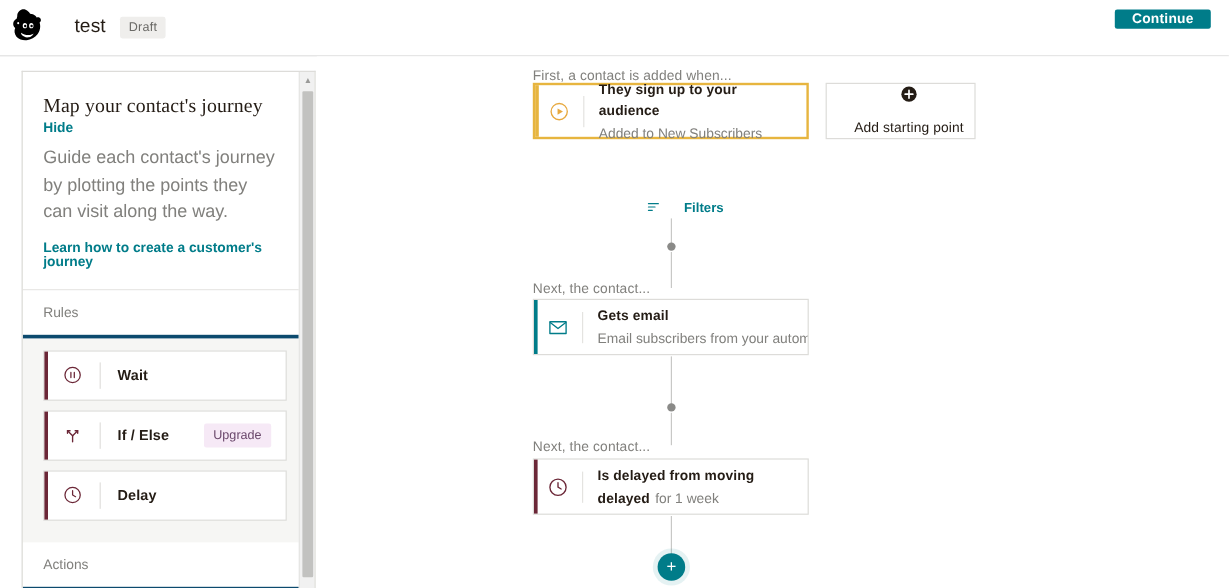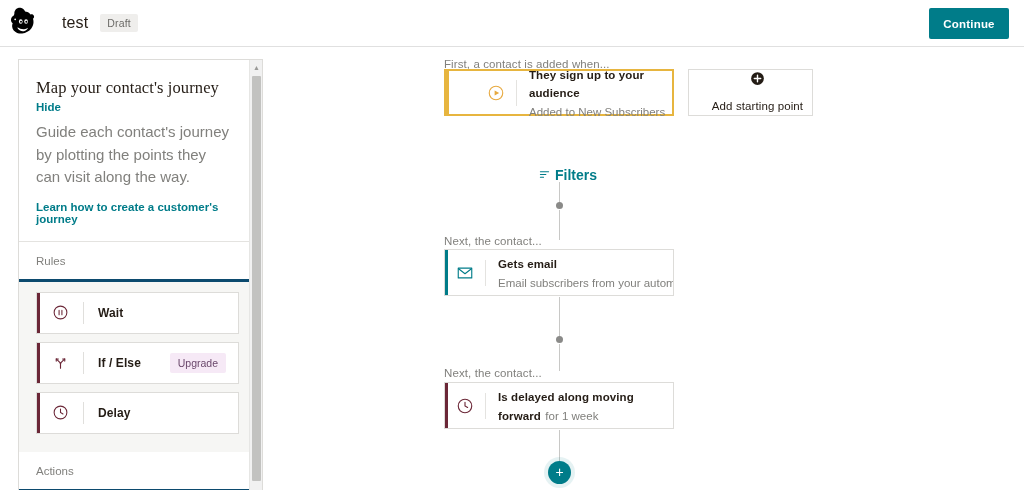--- a/index.html
+++ b/index.html
@@ -30,21 +30,21 @@
     margin-left: 14px; letter-spacing: .1px;
   }
   .hdr-badge {
     margin-left: 12px;
     background: #efeeec; color: #6b6a67;
     font-size: 10.5px; padding: 3px 7px 3px 7px;
     border-radius: 2px; letter-spacing: .2px;
   }
   .continue-btn {
     position: absolute; right: 15px; top: 8px;
-    width: 80px; height: 31px;
+    width: 80px; height: 16px;
     background: #007c89; color: #ffffff;
     border: none; border-radius: 2px;
     font-size: 11.5px; font-weight: 700; letter-spacing: .2px;
     font-family: "Liberation Sans", sans-serif;
     cursor: pointer;
     display: flex; align-items: center; justify-content: center;
   }
 
   
   .sidebar {
@@ -146,32 +146,32 @@
     letter-spacing: .1px;
   }
   .flow-node {
     position: absolute;
     width: 230px; height: 47px;
     background: #ffffff;
     border: 1px solid #dddcd9;
     display: flex; align-items: center;
     cursor: pointer;
   }
-  .flow-node.sel { border: 2px solid #e7b53f; padding-left: 30px; }
+  .flow-node.sel { border: 2px solid #e7b53f; }
   .flow-node .accent { position: absolute; left: 0; top: 0; bottom: 0; width: 3px; }
   .flow-node .ic { width: 40px; display: flex; align-items: center; justify-content: center; }
   .flow-node .divider { width: 1px; height: 26px; background: #e4e3e0; }
   .flow-node .txt { flex: 1; padding-left: 12px; padding-right: 8px; overflow: hidden; }
   .flow-node .t1 { font-size: 11.5px; color: #241c15; font-weight: 700; letter-spacing: .1px; line-height: 1.35; }
   .flow-node .t2 { font-size: 11.5px; color: #81807d; line-height: 1.35; white-space: nowrap; overflow: hidden; text-overflow: ellipsis; }
 
   .filters-link {
     position: absolute;
-    display: flex; align-items: center; gap: 5px;
-    font-size: 14px; color: #007c89; font-weight: 700;
+    display: flex; align-items: center; gap: 20px;
+    font-size: 11px; color: #007c89; font-weight: 700;
     cursor: pointer;
   }
 
   .connector { position: absolute; width: 1px; background: #c8c8c6; }
   .conn-dot {
     position: absolute; width: 7px; height: 7px; border-radius: 50%;
     background: #8a8a88;
   }
   .add-node-btn {
     position: absolute;
@@ -357,21 +357,21 @@
   <div class="flow-node" style="left:180px; top:335px;">
     <span class="accent" style="background:#6b2737"></span>
     <span class="ic">
       <svg width="18" height="18" viewBox="0 0 24 24" fill="none" stroke="#6b2737" stroke-width="1.5">
         <circle cx="12" cy="12" r="9"></circle>
           <path d="M12 7v5l3.5 2" stroke-linecap="round"></path>
       </svg>
     </span>
     <span class="divider"></span>
     <span class="txt">
-      <span class="t1">Is delayed along moving forward</span>
+      <span class="t1">Is delayed from moving delayed</span>
       <span class="t2">for 1 week</span>
     </span>
   </div>
 
   <div class="connector" style="left:295px; top:383px; height:32px;"></div>
   <button class="add-node-btn" style="left:284px; top:414px;">
     <span class="plus">+</span>
   </button>
 </div>
 

